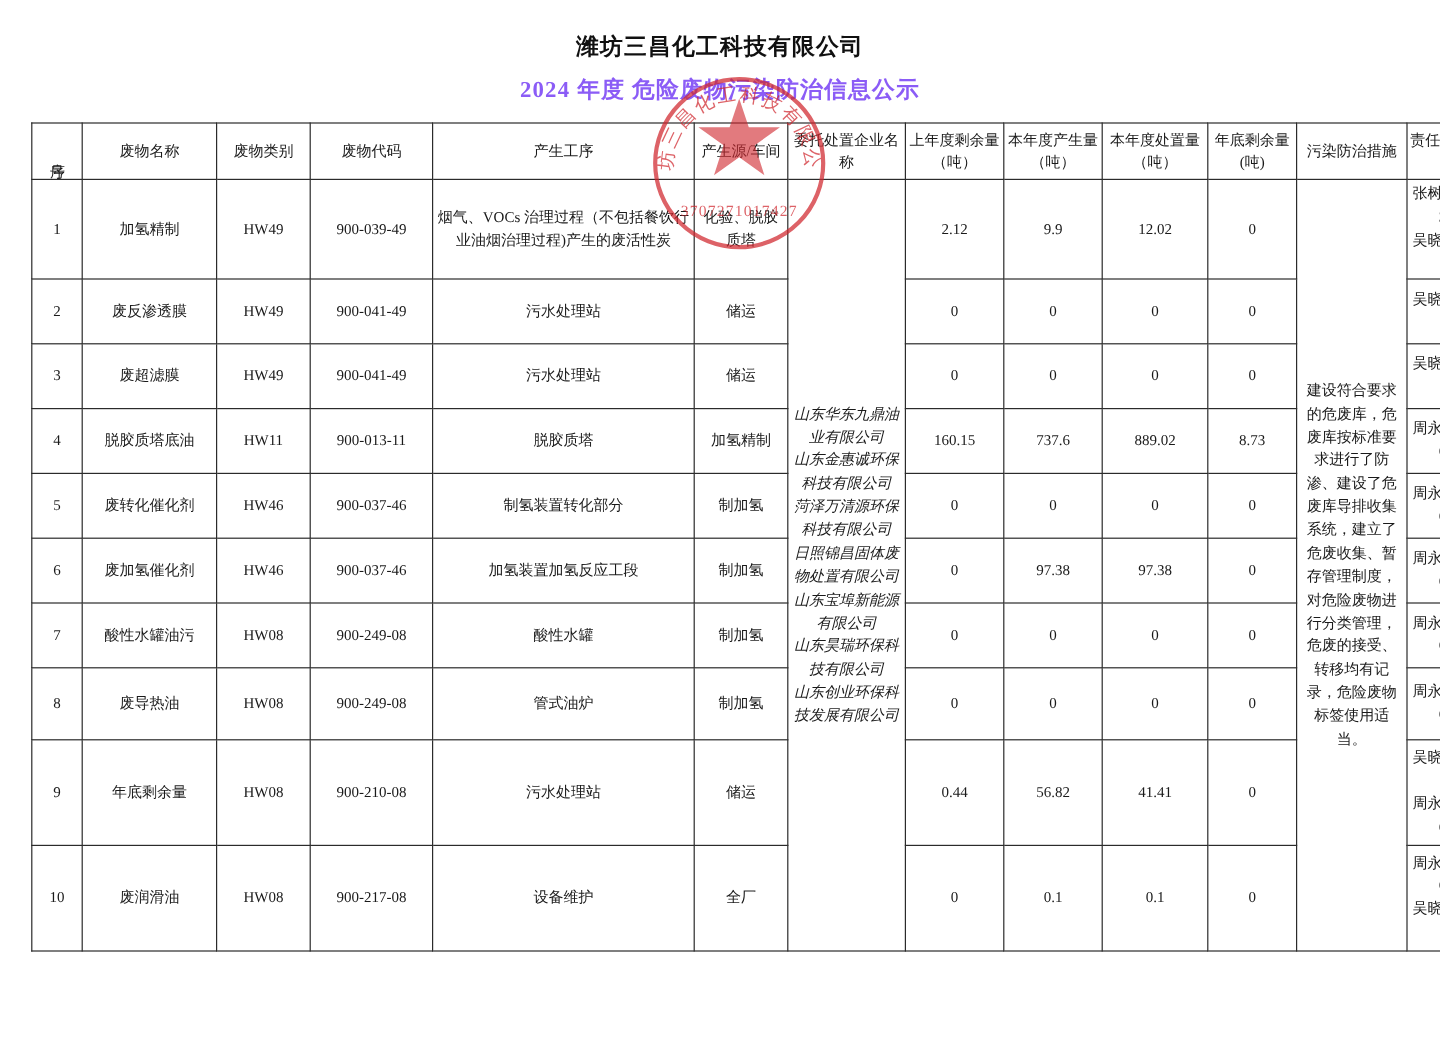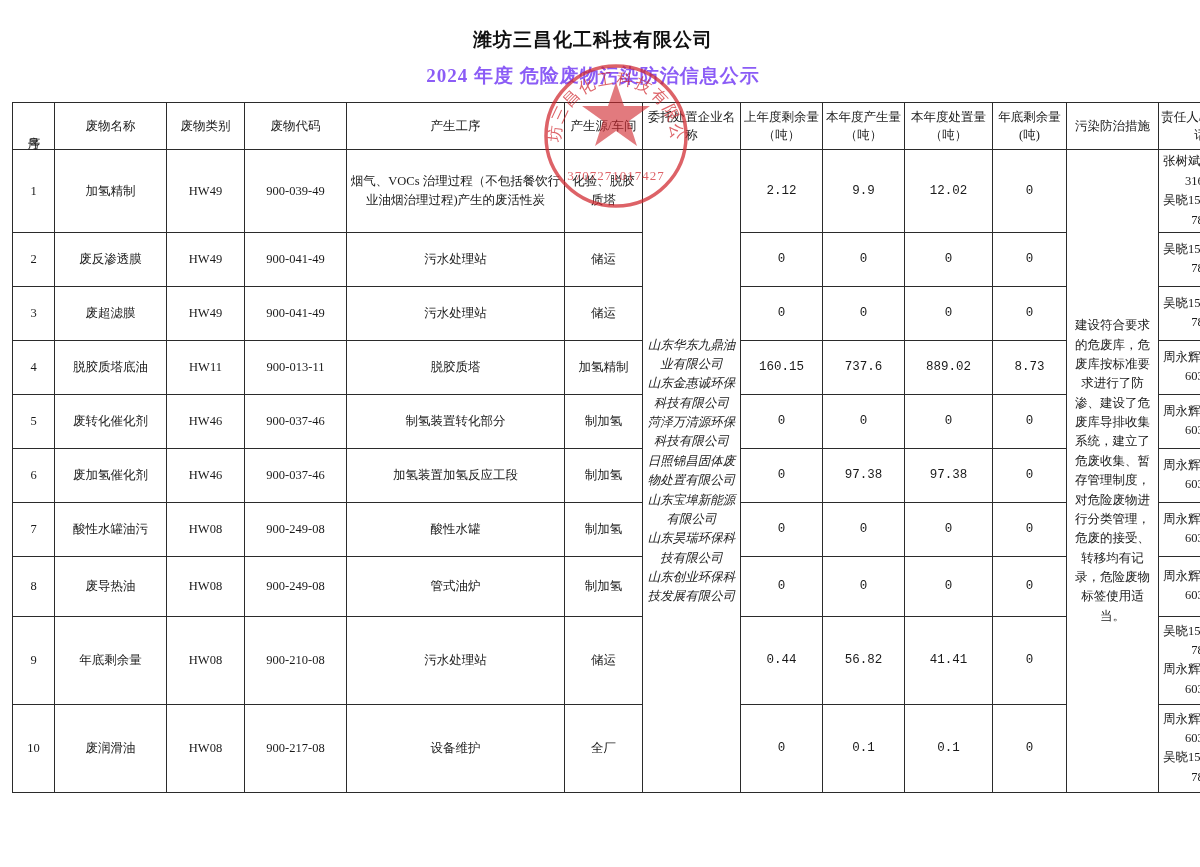--- a/index.html
+++ b/index.html
@@ -13,21 +13,21 @@
     font-family: "Liberation Serif", "DejaVu Serif", serif;
     color: #1a1a1a;
     position: relative;
     overflow: hidden;
   }
   .page {
     position: relative;
     width: 1200px;
     height: 867px;
     box-sizing: border-box;
-    padding: 22px 26px 0 12px;
+    padding: 22px 26px 0 26px;
   }
   .doc-title {
     text-align: center;
     font-size: 19px;
     font-weight: bold;
     letter-spacing: 1px;
     line-height: 1.9;
     color: #101010;
   }
   .doc-subtitle {
@@ -96,21 +96,21 @@
   .cell-measure {
     font-size: 12.5px;
     line-height: 2.0;
     text-align: center;
     padding: 4px 3px;
   }
   .cell-contact {
     font-size: 12px;
     line-height: 1.5;
   }
-  .num { font-family: Liberation Mono, monospace; }
+  .num { font-family: Liberation Serif, serif; }
   .stamp {
     position: absolute;
     left: 540px;
     top: 60px;
     width: 152px;
     height: 152px;
     pointer-events: none;
     opacity: 0.72;
     z-index: 5;
   }

